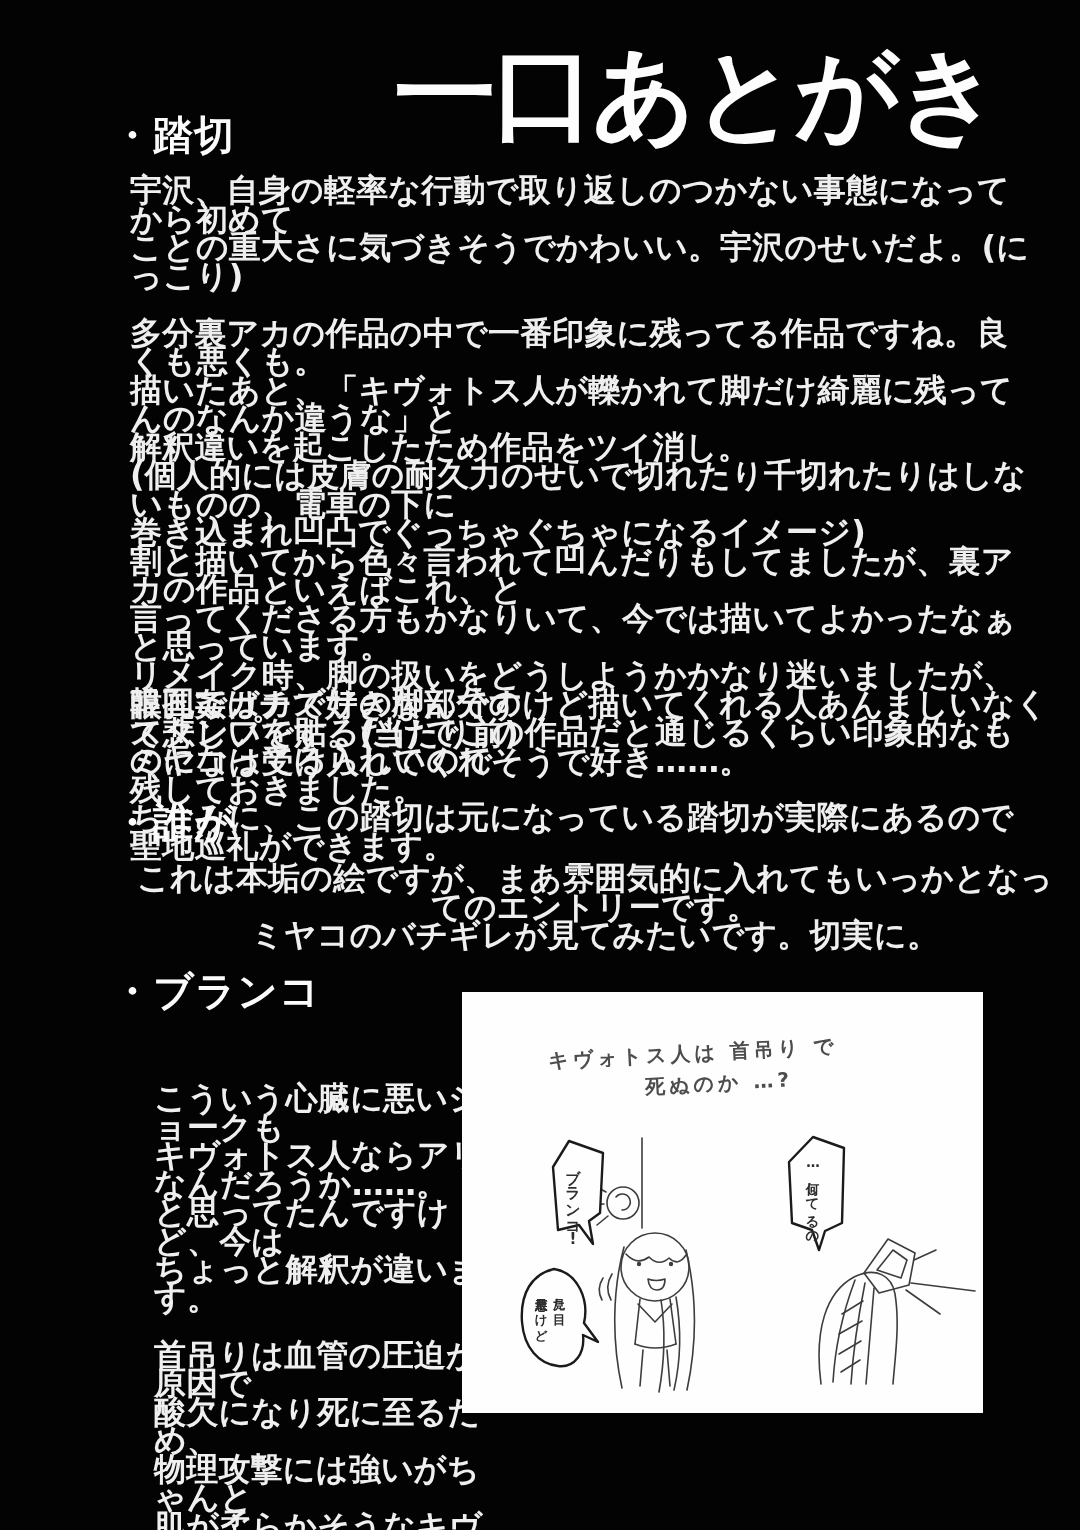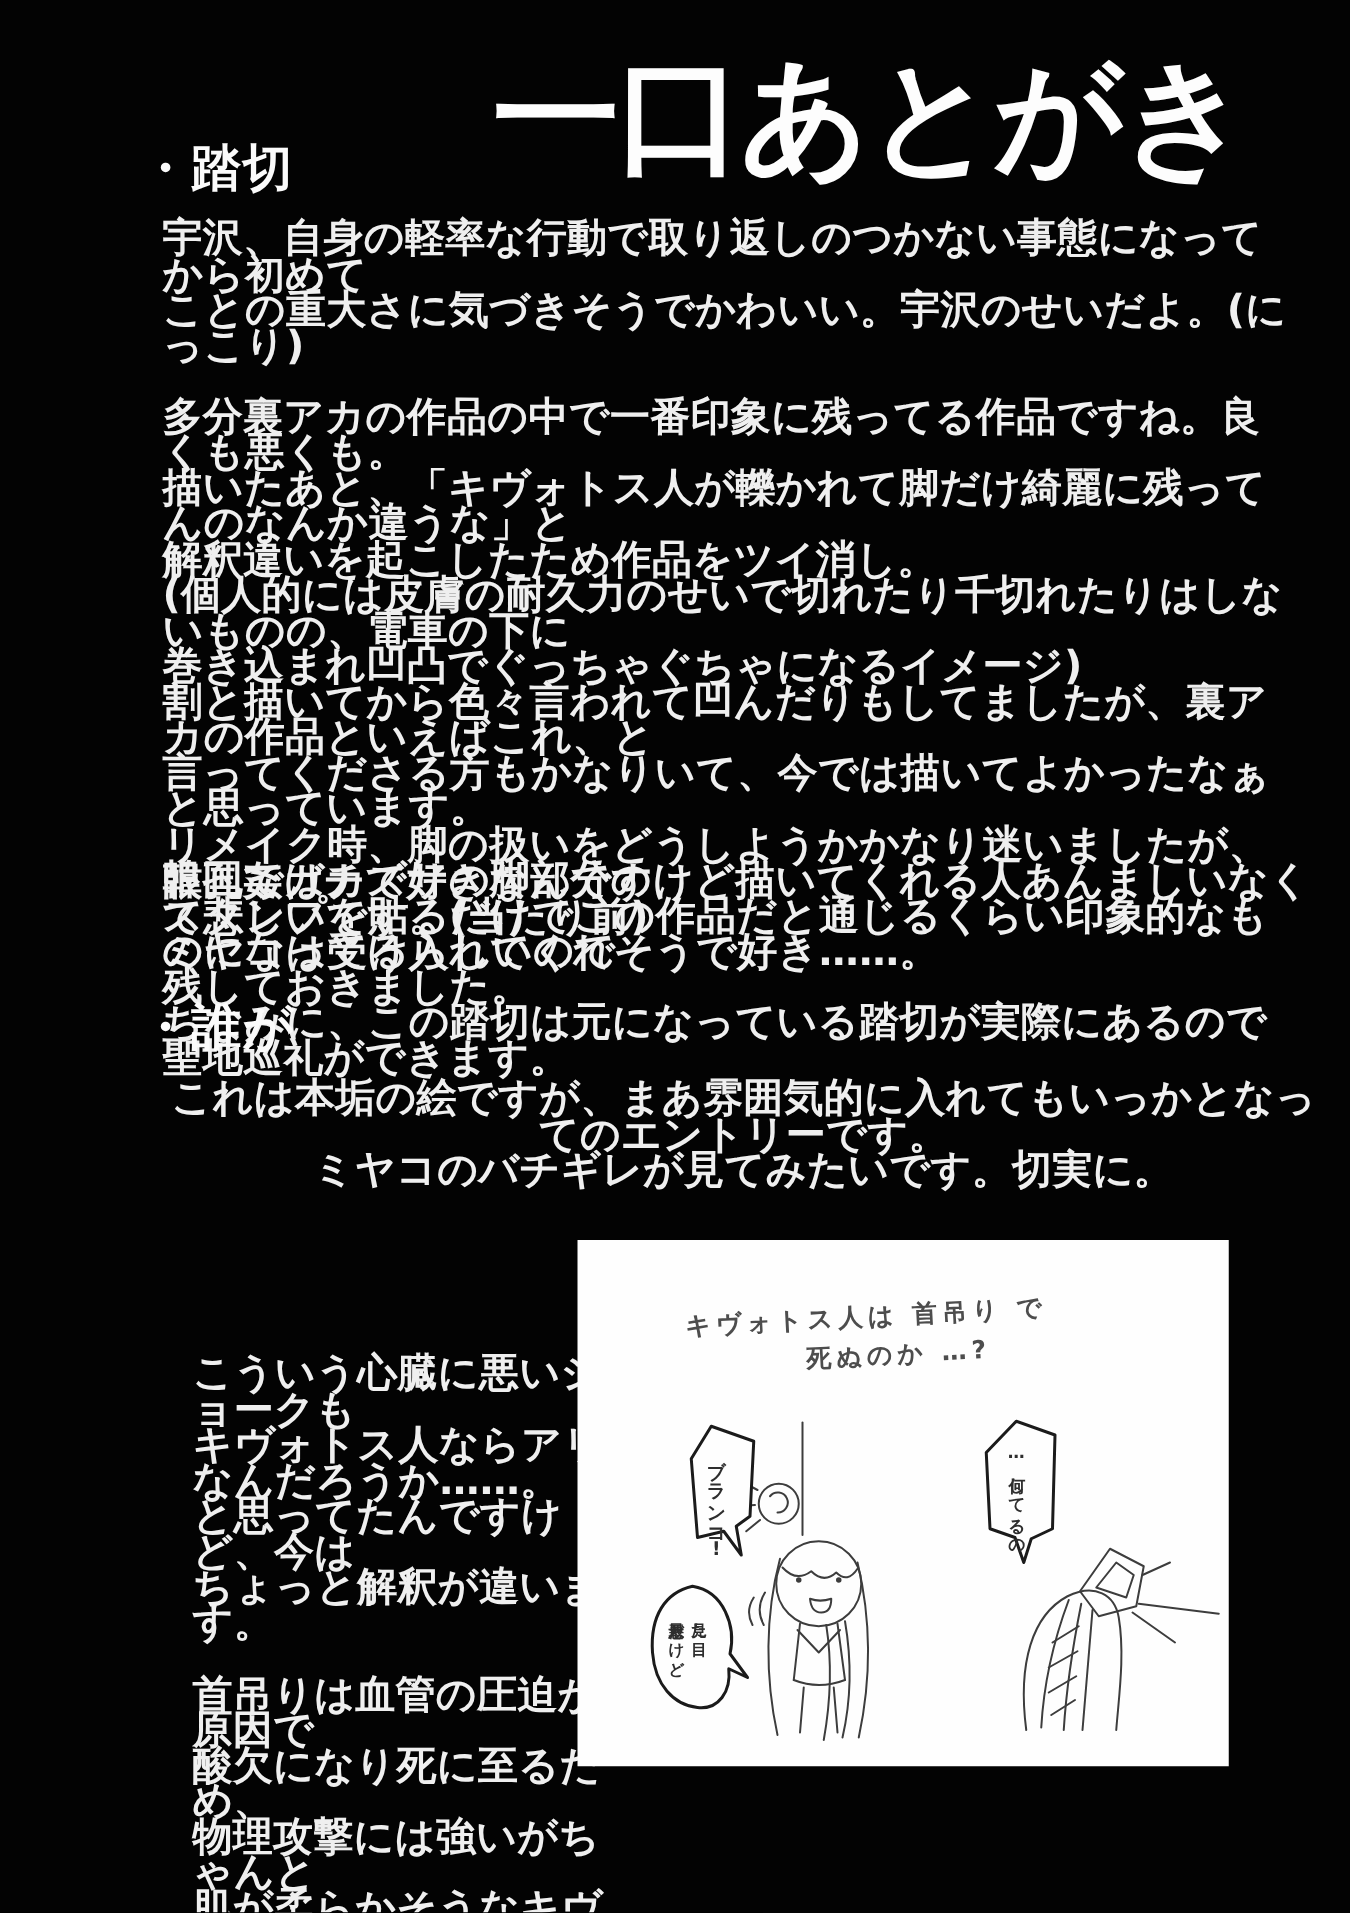--- a/index.html
+++ b/index.html
@@ -99,20 +99,21 @@
 残しておきました。
 ちなみに、この踏切は元になっている踏切が実際にあるので聖地巡礼ができます。</div>
 
   <div class="body-text b-omeme">眼孔姦ガチで好きなんですけど描いてくれる人あんましいなくて悲しいです。(当たり前)
 ミヤコは受け入れてくれそうで好き……。</div>
 
   <div class="heading h-darega">・誰が</div>
   <div class="body-text b-darega">これは本垢の絵ですが、まあ雰囲気的に入れてもいっかとなってのエントリーです。
 ミヤコのバチギレが見てみたいです。切実に。</div>
 
+  <div class="heading h-buranko">・ブランコ</div>
   <div class="body-text b-buranko">こういう心臓に悪いジョークも
 キヴォトス人ならアリ
 なんだろうか……。
 と思ってたんですけど、今は
 ちょっと解釈が違います。
 
 首吊りは血管の圧迫が原因で
 酸欠になり死に至るため、
 物理攻撃には強いがちゃんと
 肌が柔らかそうなキヴォトス人

